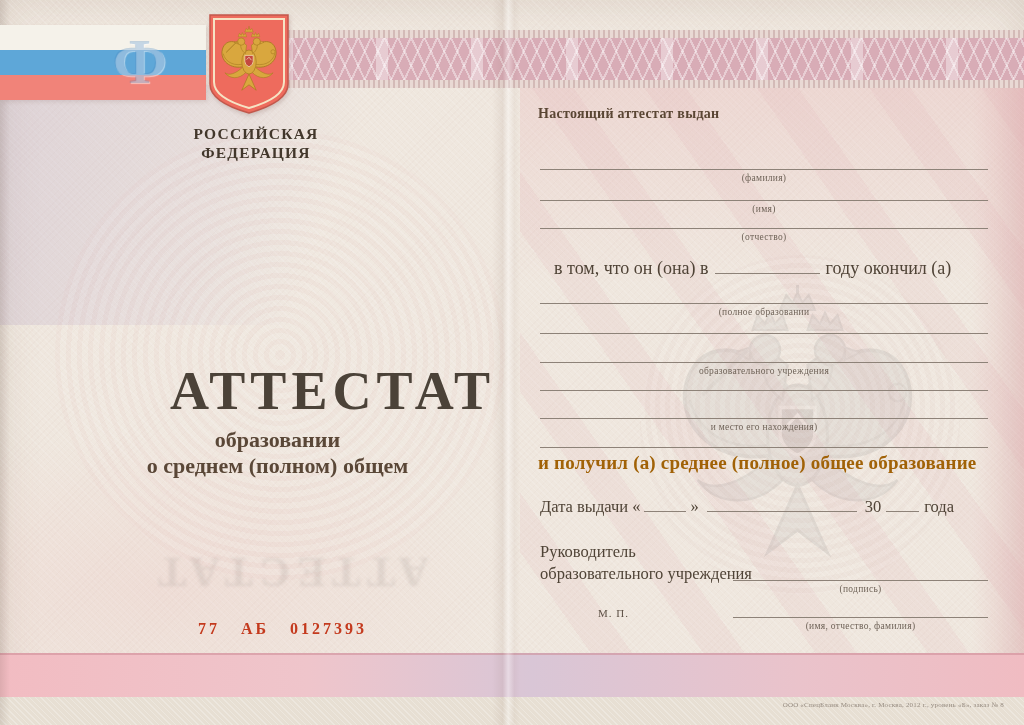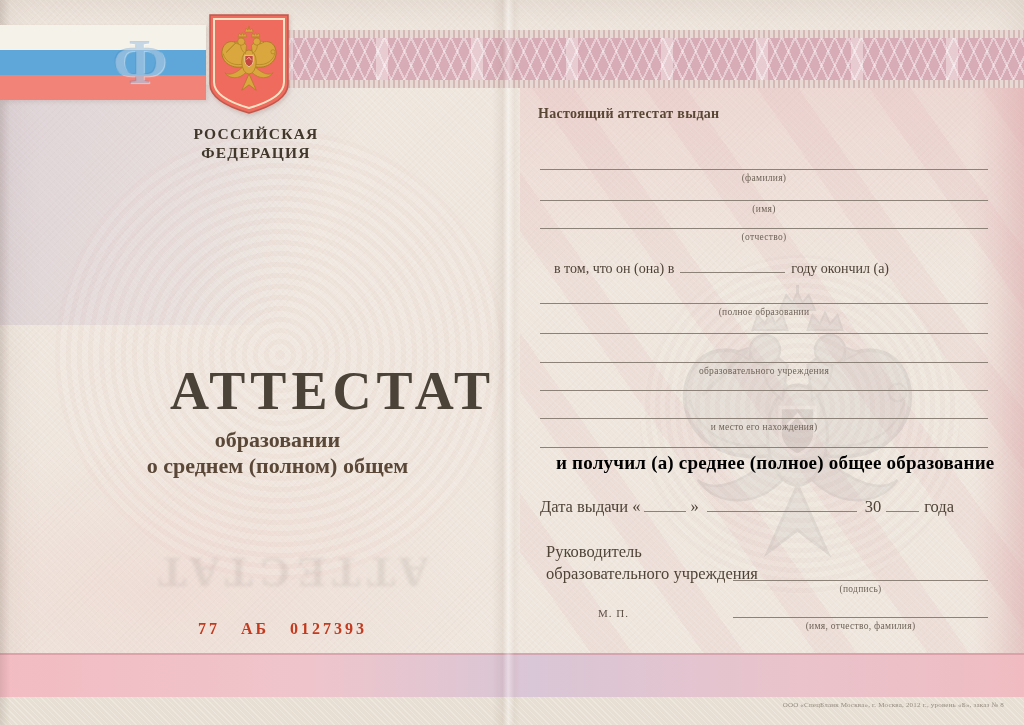--- a/index.html
+++ b/index.html
@@ -63,30 +63,30 @@
     color:rgba(148,138,128,.17);filter:blur(1.5px);}
   .serial{position:absolute;left:60px;top:620px;width:445px;text-align:center;
     font-size:16px;font-weight:bold;letter-spacing:3px;word-spacing:14px;color:#c43a1e;}
   
   .form{position:absolute;left:538px;top:0;width:452px;height:725px;color:#4f4336;}
   .fheader{position:absolute;top:106px;left:0;width:100%;
     font-size:14px;font-weight:bold;color:#5a4634;letter-spacing:.3px;}
   .frow{position:absolute;left:2px;right:2px;}
   .fline{border-bottom:1px solid #8d8278;height:0;}
   .fcap{text-align:center;font-size:9.5px;color:#6f6358;margin-top:3px;letter-spacing:.3px;}
-  .sentence{position:absolute;top:258px;left:2px;right:2px;padding-left:14px;font-size:14px;}
+  .sentence{position:absolute;top:258px;left:2px;right:2px;padding-left:14px;font-size:18px;}
   .blank{display:inline-block;border-bottom:1px solid #8d8278;height:14px;vertical-align:baseline;}
   .w105{width:105px;margin:0 6px;}
   .w42{width:42px;margin:0 4px;}
   .w150{width:150px;margin:0 8px;}
   .w33{width:33px;margin:0 5px;}
-  .received{position:absolute;top:452px;left:18px;width:100%;
-    font-size:19px;font-weight:bold;color:#000000;letter-spacing:.2px;}
+  .received{position:absolute;top:452px;left:0;width:100%;
+    font-size:19px;font-weight:bold;color:#a16207;letter-spacing:.2px;}
   .daterow{position:absolute;top:497px;left:2px;font-size:16.5px;}
-  .director{position:absolute;top:541px;left:8px;font-size:16.5px;line-height:22px;}
+  .director{position:absolute;top:541px;left:2px;font-size:16.5px;line-height:22px;}
   .sigrow{position:absolute;left:195px;right:2px;}
   .stamp{position:absolute;top:607px;left:60px;font-size:11px;letter-spacing:1px;color:#5c5044;}
   .imprint{position:absolute;top:701px;right:20px;font-size:7px;color:#968b80;letter-spacing:.2px;}
   
   .wm-eagle{position:absolute;left:655px;top:285px;width:285px;height:300px;
     filter:grayscale(100%) blur(.6px);opacity:.14;}
   .defs{position:absolute;width:0;height:0;}
   .edge-left{position:absolute;left:0;top:0;bottom:0;width:10px;
     background:linear-gradient(to right, rgba(90,70,60,.14), transparent);}
 </style>

